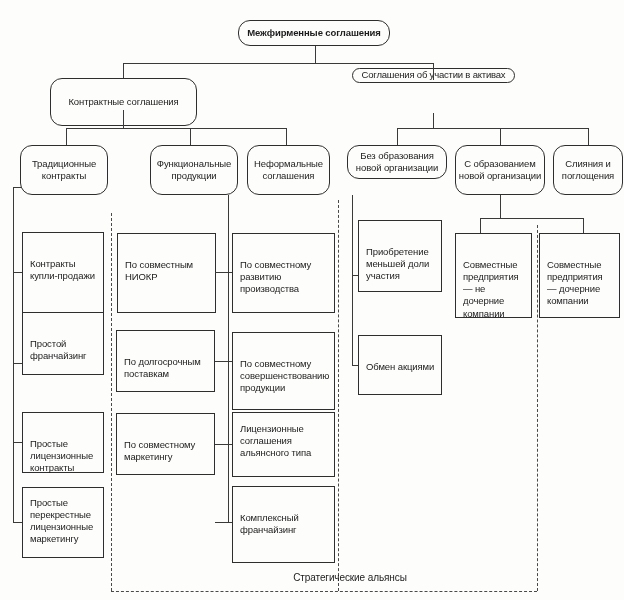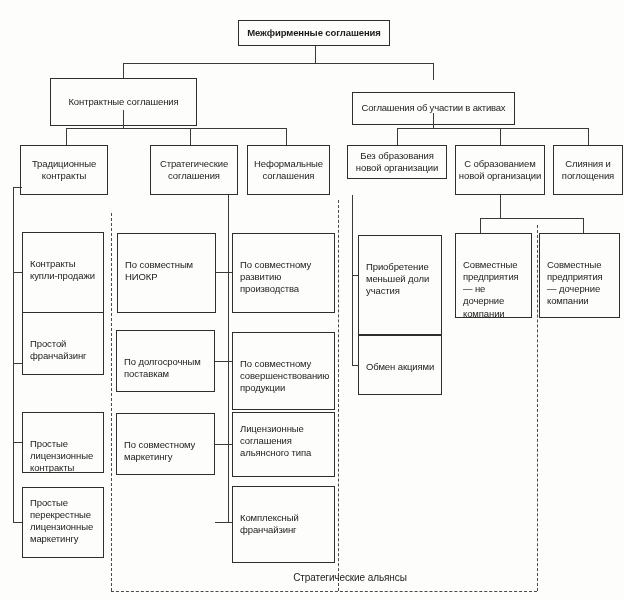--- a/index.html
+++ b/index.html
@@ -7,65 +7,65 @@
     width:624px;height:600px;position:relative;overflow:hidden;
     background:#fdfdfc;color:#1c1c1c;
     font-family:"Liberation Sans", sans-serif;
   }
   #diagram{position:absolute;inset:0;}
   .box{
     position:absolute;background:#fdfdfc;border:1px solid #2e2e2e;
     font-size:9.5px;line-height:1.28;letter-spacing:-0.1px;color:#1c1c1c;
     box-sizing:border-box;
   }
-  .center{display:flex;align-items:center;justify-content:center;text-align:center;padding:1px 2px;}
+  .center{display:flex;align-items:center;justify-content:center;text-align:center;padding:1px 2px;border-radius:12px;}
   .tl{padding:25px 5px 3px 7px;text-align:left;}
   .bold{font-weight:bold;}
   .tight{letter-spacing:-0.2px;}
   .h{position:absolute;height:1px;background:#3a3a3a;}
   .v{position:absolute;width:1px;background:#3a3a3a;}
   .dv{position:absolute;width:0;border-left:1px dashed #4a4a4a;}
   .dh{position:absolute;height:0;border-top:1px dashed #4a4a4a;}
   .zone-label{
     position:absolute;left:240px;top:572px;width:220px;text-align:center;
     font-size:10px;color:#1c1c1c;letter-spacing:-0.1px;
   }
 </style>
 </head>
 <body>
 
 <div id="diagram">
 
   <div class="box center bold" style="left:238px;top:20px;width:152px;height:26px">Межфирменные соглашения</div>
 
   <div class="box center" style="left:50px;top:78px;width:147px;height:48px">Контрактные соглашения</div>
-  <div class="box center tight" style="left:352px;top:92px;width:163px;height:33px">Соглашения об участии в активах</div>
+  <div class="box center tight" style="left:352px;top:68px;width:163px;height:15px">Соглашения об участии в активах</div>
 
   <div class="box center" style="left:20px;top:145px;width:88px;height:50px">Традиционные контракты</div>
-  <div class="box center" style="left:150px;top:145px;width:88px;height:50px">Стратегические соглашения</div>
+  <div class="box center" style="left:150px;top:145px;width:88px;height:50px">Функциональные продукции</div>
   <div class="box center" style="left:247px;top:145px;width:83px;height:50px">Неформальные соглашения</div>
   <div class="box center" style="left:347px;top:145px;width:100px;height:34px">Без образования новой организации</div>
   <div class="box center" style="left:455px;top:145px;width:90px;height:50px">С образованием новой организации</div>
   <div class="box center" style="left:553px;top:145px;width:70px;height:50px">Слияния и поглощения</div>
 
   <div class="box tl" style="left:22px;top:232px;width:82px;height:81px">Контракты купли-продажи</div>
   <div class="box tl" style="left:22px;top:312px;width:82px;height:63px">Простой франчайзинг</div>
   <div class="box tl" style="left:22px;top:412px;width:82px;height:61px">Простые лицензионные контракты</div>
   <div class="box tl" style="left:22px;top:487px;width:82px;height:71px;padding-top:9px">Простые перекрестные лицензионные маркетингу</div>
 
   <div class="box tl" style="left:117px;top:233px;width:99px;height:80px">По совместным НИОКР</div>
   <div class="box tl" style="left:116px;top:330px;width:99px;height:62px">По долгосрочным поставкам</div>
   <div class="box tl" style="left:116px;top:413px;width:99px;height:62px">По совместному маркетингу</div>
 
   <div class="box tl" style="left:232px;top:233px;width:103px;height:80px">По совместному развитию производства</div>
   <div class="box tl" style="left:232px;top:332px;width:103px;height:78px">По совместному совершенствованию продукции</div>
   <div class="box tl" style="left:232px;top:412px;width:103px;height:65px;padding-top:10px">Лицензионные соглашения альянсного типа</div>
   <div class="box tl" style="left:232px;top:486px;width:103px;height:77px">Комплексный франчайзинг</div>
 
-  <div class="box tl" style="left:358px;top:235px;width:84px;height:100px">Приобретение меньшей доли участия</div>
+  <div class="box tl" style="left:358px;top:220px;width:84px;height:72px">Приобретение меньшей доли участия</div>
   <div class="box tl" style="left:358px;top:335px;width:84px;height:60px">Обмен акциями</div>
 
   <div class="box tl" style="left:455px;top:233px;width:77px;height:85px">Совместные предприятия — не дочерние компании</div>
   <div class="box tl" style="left:539px;top:233px;width:81px;height:85px">Совместные предприятия — дочерние компании</div>
 
   <div class="v" style="left:315px;top:46px;height:17px"></div>
   <div class="h" style="left:123px;top:63px;width:311px"></div>
   <div class="v" style="left:123px;top:63px;height:15px"></div>
   <div class="v" style="left:433px;top:63px;height:17px"></div>
 

